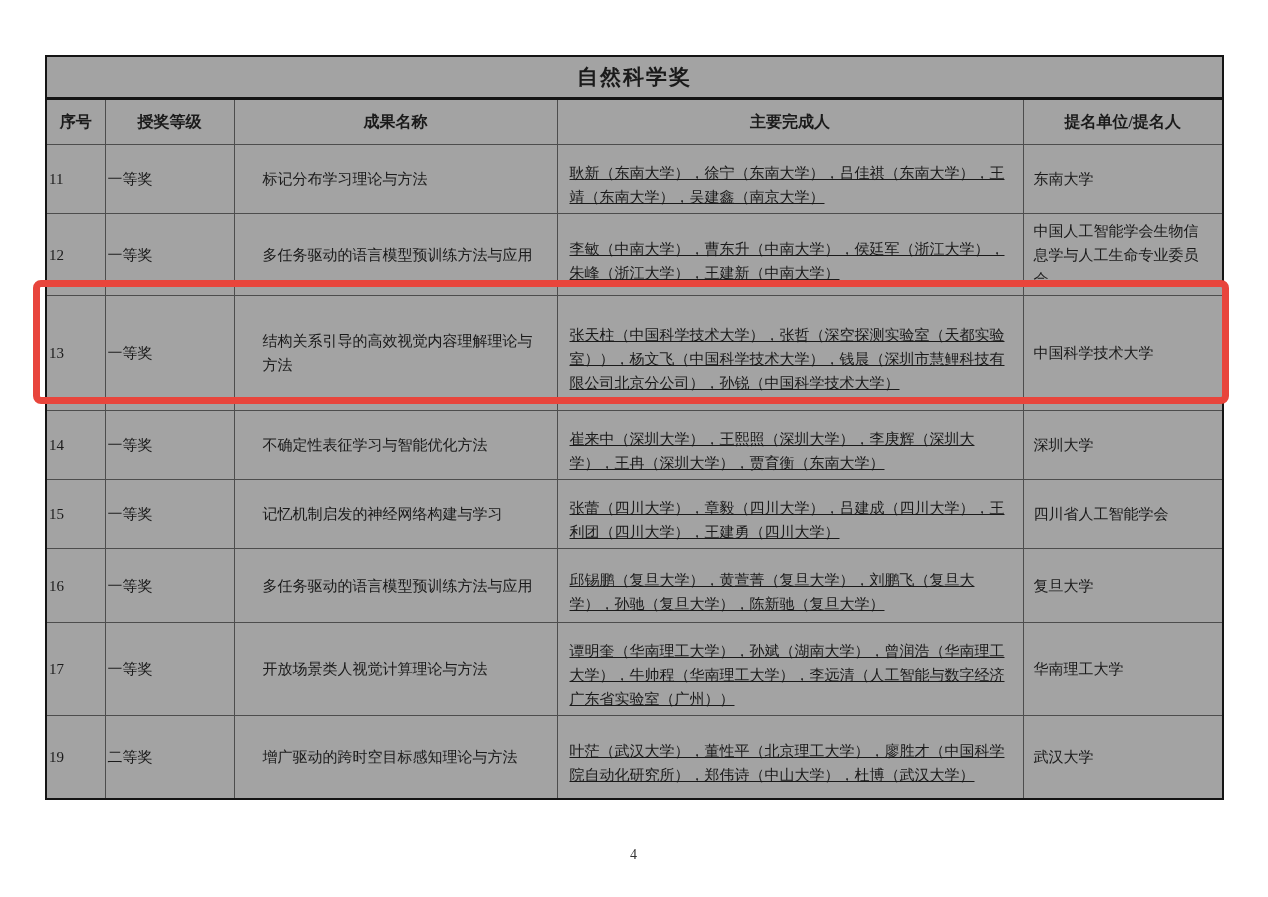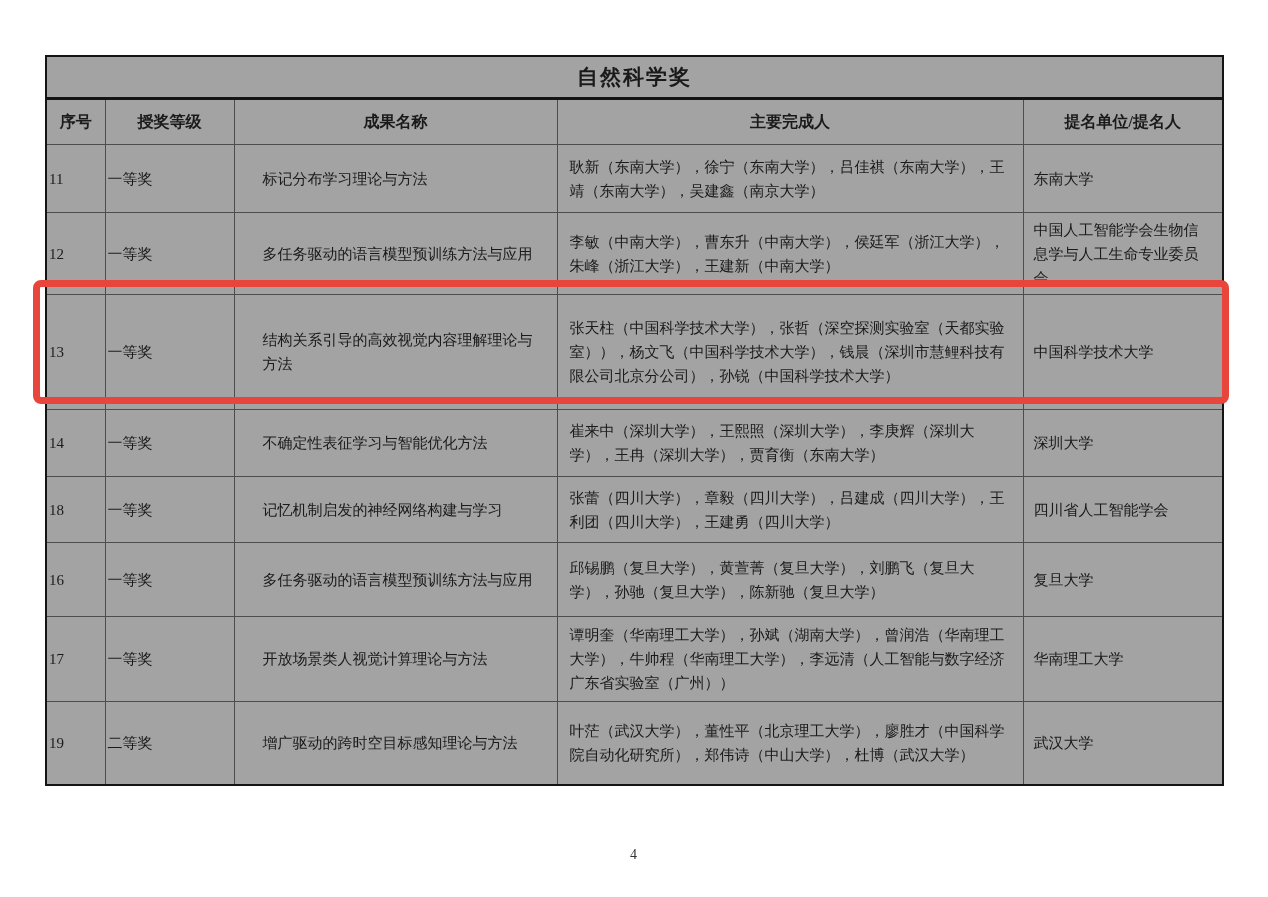--- a/index.html
+++ b/index.html
@@ -50,21 +50,22 @@
     line-height: 1.6;
     padding: 4px 6px;
   }
   td.c-no, td.c-grade {
     padding: 4px 2px;
   }
   td.c-name {
     padding: 4px 12px 4px 28px;
   }
   td.c-people {
-    padding: 4px 10px 4px 12px;
+    padding: 16px 10px 4px 12px;
+    text-decoration: underline;
   }
   td.c-nom {
     padding: 4px 9px 4px 10px;
   }
   .highlight-box {
     position: absolute;
     left: 33px;
     top: 280px;
     width: 1196px;
     height: 124px;
@@ -129,21 +130,21 @@
       <td class="c-nom">中国科学技术大学</td>
     </tr>
     <tr style="height:67px">
       <td class="c-no">14</td>
       <td class="c-grade">一等奖</td>
       <td class="c-name">不确定性表征学习与智能优化方法</td>
       <td class="c-people">崔来中（深圳大学），王熙照（深圳大学），李庚辉（深圳大学），王冉（深圳大学），贾育衡（东南大学）</td>
       <td class="c-nom">深圳大学</td>
     </tr>
     <tr style="height:66px">
-      <td class="c-no">18</td>
+      <td class="c-no">15</td>
       <td class="c-grade">一等奖</td>
       <td class="c-name">记忆机制启发的神经网络构建与学习</td>
       <td class="c-people">张蕾（四川大学），章毅（四川大学），吕建成（四川大学），王利团（四川大学），王建勇（四川大学）</td>
       <td class="c-nom">四川省人工智能学会</td>
     </tr>
     <tr style="height:74px">
       <td class="c-no">16</td>
       <td class="c-grade">一等奖</td>
       <td class="c-name">多任务驱动的语言模型预训练方法与应用</td>
       <td class="c-people">邱锡鹏（复旦大学），黄萱菁（复旦大学），刘鹏飞（复旦大学），孙驰（复旦大学），陈新驰（复旦大学）</td>

